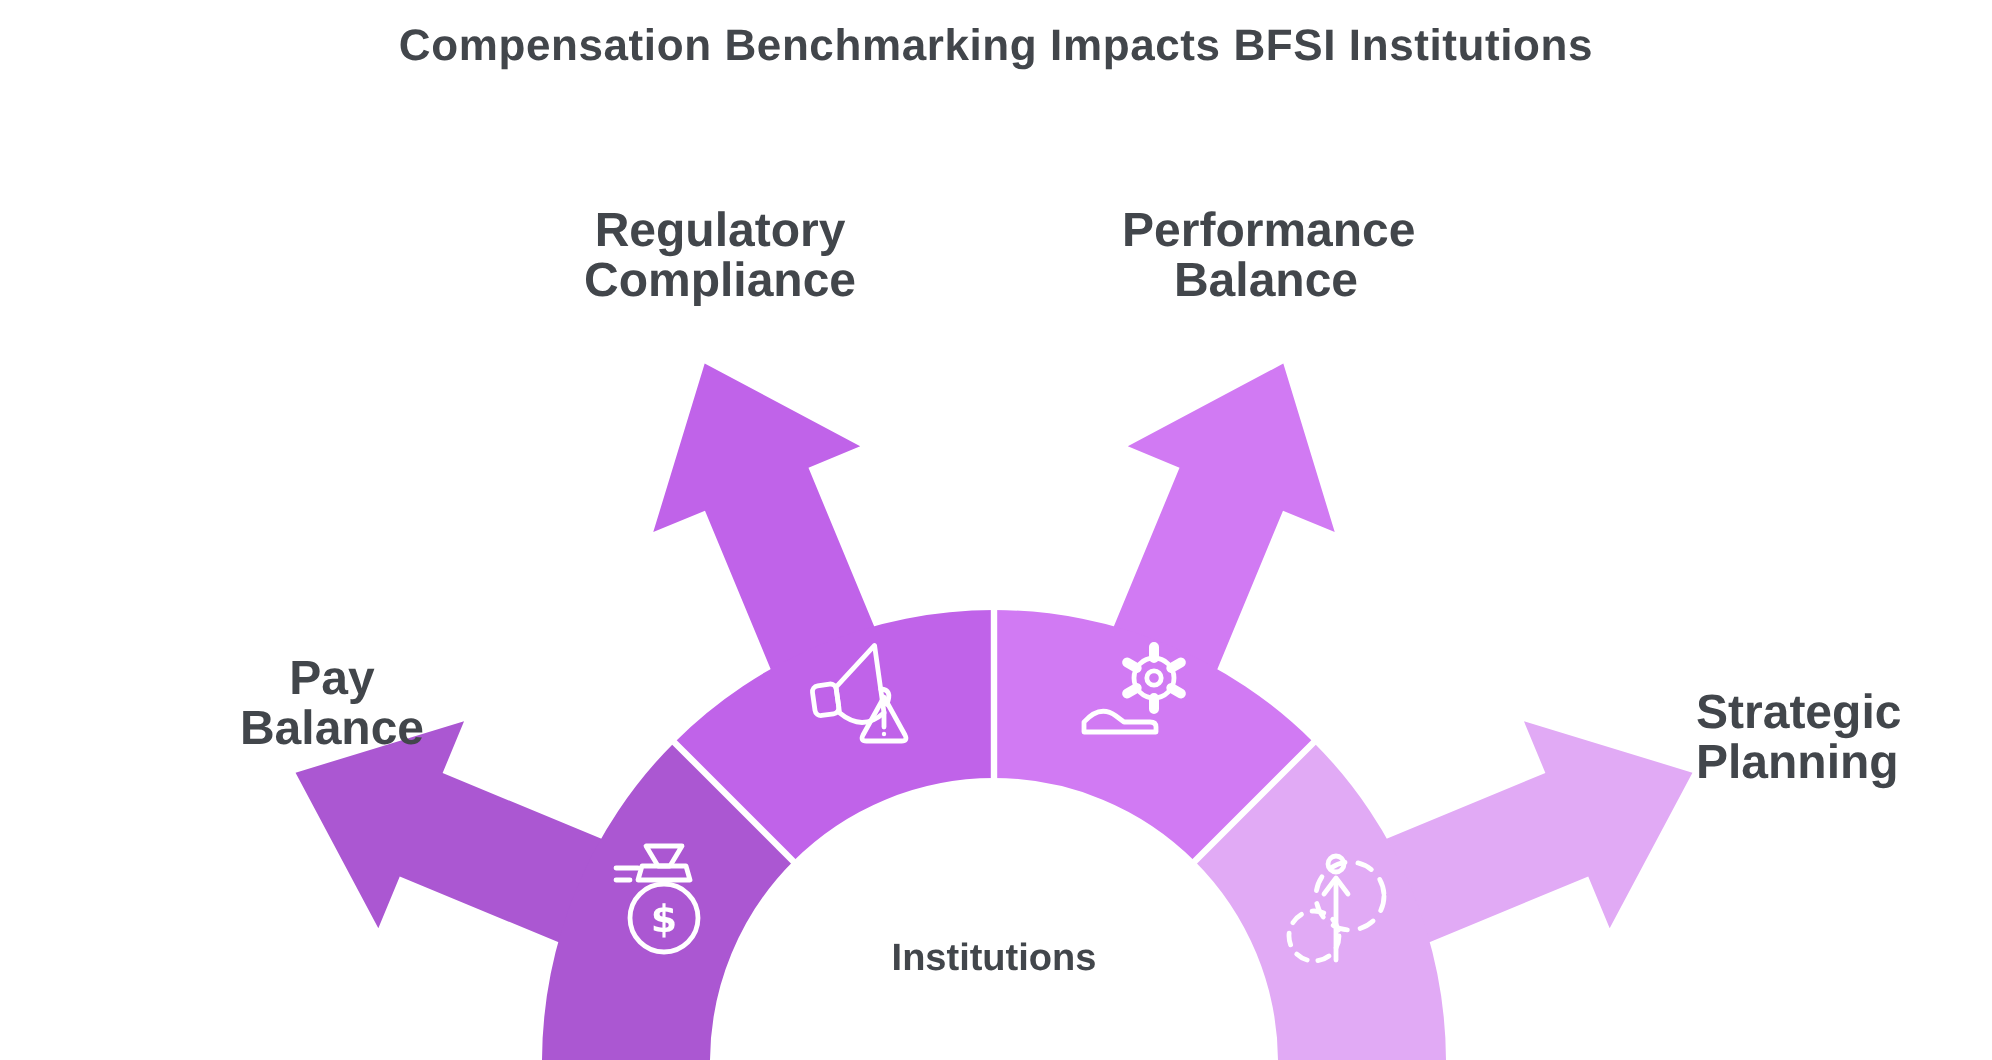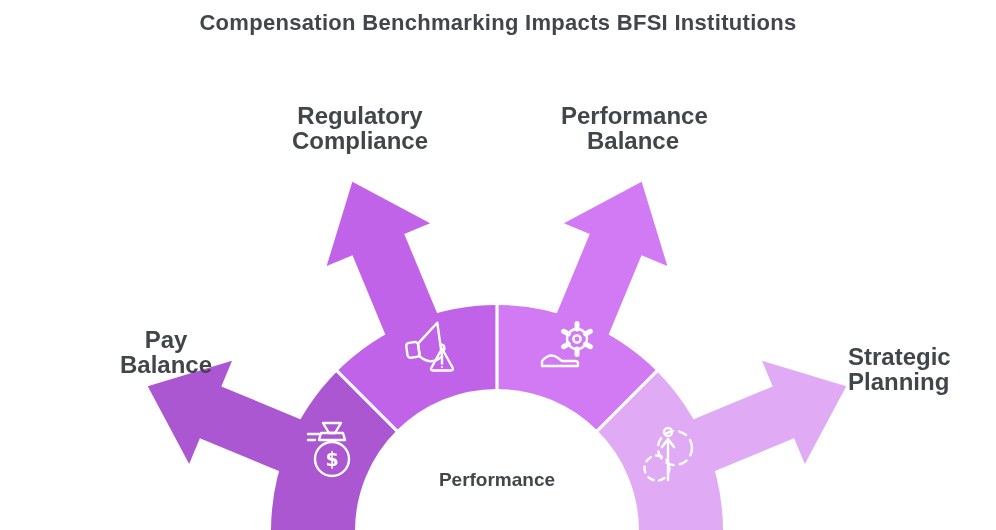--- a/index.html
+++ b/index.html
@@ -122,15 +122,15 @@
       <path d="M 0 25 L 0 -14"></path>
       <path d="M -6 -8 L 0 -16 L 6 -8"></path>
     </g>
   </svg>
 
   <div class="lbl lbl-pay">Pay Balance</div>
   <div class="lbl lbl-regulatory">Regulatory Compliance</div>
   <div class="lbl lbl-performance">Performance Balance</div>
   <div class="lbl lbl-strategic">Strategic Planning</div>
 
-  <div class="lbl-center">Performance</div>
+  <div class="lbl-center">Institutions</div>
 
 </div>
 
 </body></html>

